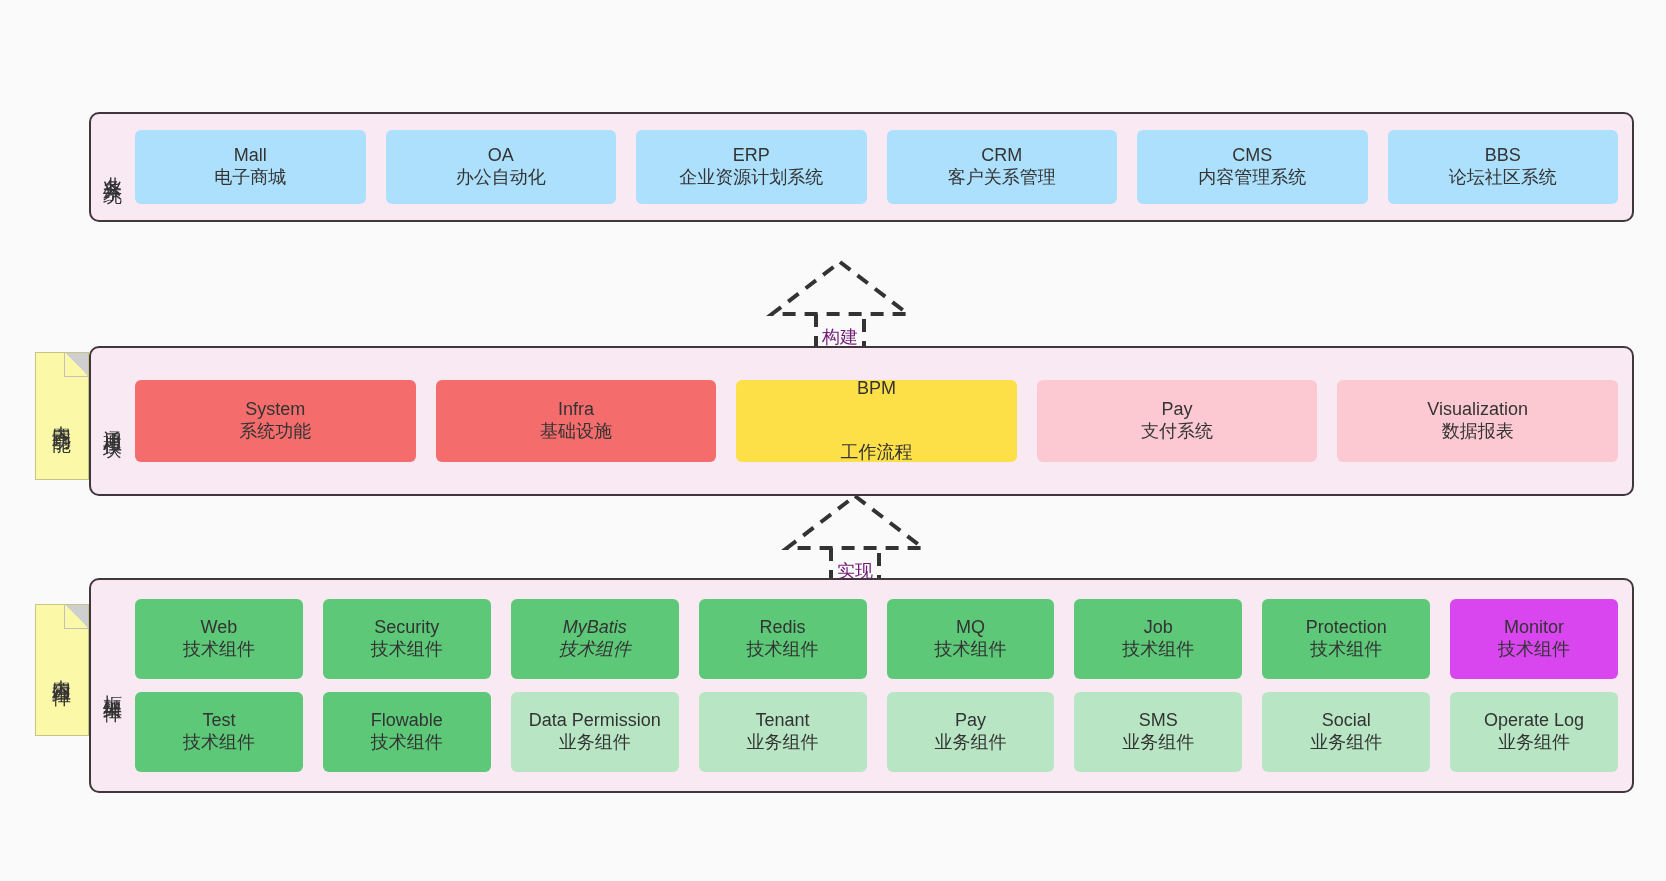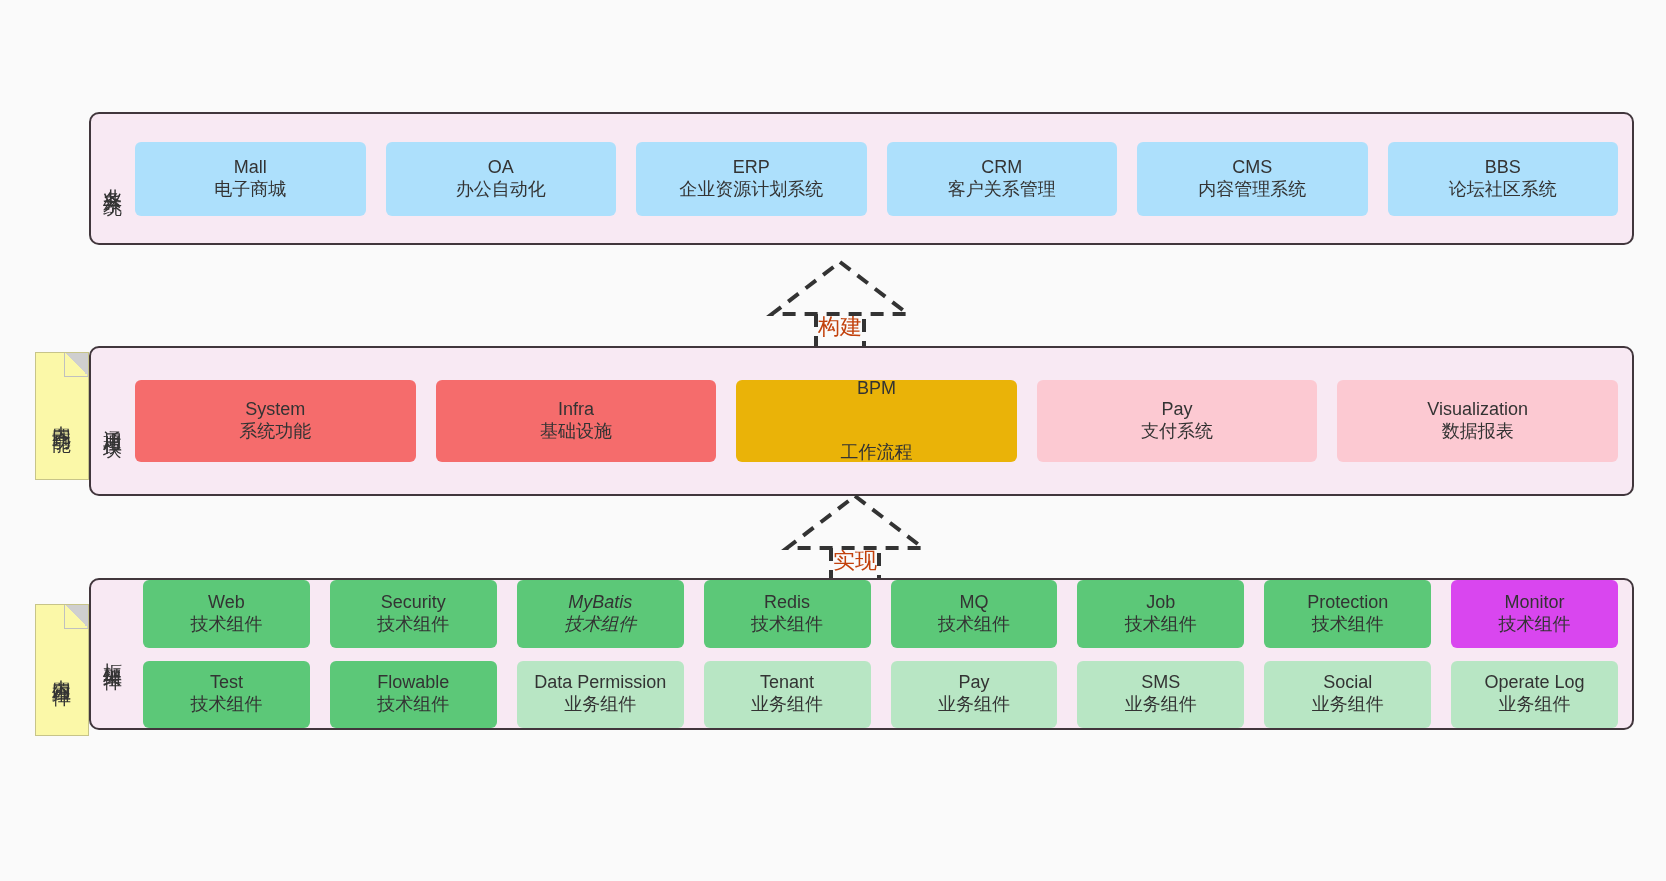--- a/index.html
+++ b/index.html
@@ -73,27 +73,27 @@
   .cell .en { display: block; }
   .cell .cn { display: block; }
 
   .c-blue       { background: #ade0fc; }
   .c-red        { background: #f56c6c; }
   .c-pink       { background: #fcc9d2; }
   .c-green      { background: #5cc878; }
   .c-lightgreen { background: #b8e6c4; }
 
   
-  #layer-business  { left: 89px;  top: 112px; width: 1545px; height: 133px; }
+  #layer-business  { left: 89px;  top: 112px; width: 1545px; height: 110px; }
   #layer-business  .row { height: 74px; }
 
   #layer-common    { left: 89px;  top: 346px; width: 1545px; height: 150px; }
   #layer-common    .row { height: 82px; }
 
-  #layer-framework { left: 89px;  top: 578px; width: 1545px; height: 152px; gap: 8px; }
+  #layer-framework { left: 89px;  top: 578px; width: 1545px; height: 215px; }
   #layer-framework .row { height: 80px; }
 
   
   .note {
     position: absolute;
     box-sizing: border-box;
     background: #fbf8a8;
     border: 1px solid #c7c489;
     display: flex;
     align-items: center;
@@ -125,23 +125,23 @@
   .arrow {
     position: absolute;
     width: 160px;
     height: 100px;
   }
   .arrow svg { display: block; overflow: visible; }
   .arrow-label {
     position: absolute;
     left: 50%;
     transform: translateX(-50%);
-    bottom: 16px;
-    font-size: 22px;
-    color: #c2410c;
+    bottom: 9px;
+    font-size: 18px;
+    color: #701a75;
     background: transparent;
     white-space: nowrap;
     user-select: none;
   }
   #arrow-build   { left: 760px; top: 258px; }
   #arrow-realize { left: 775px; top: 492px; }
 </style>
 </head>
 <body>
 
@@ -196,21 +196,21 @@
     <div class="layer-body">
       <div class="row">
         <div class="cell c-red" style="background: rgb(245, 108, 108);">
           <span class="en">System</span>
           <span class="cn">系统功能</span>
         </div>
         <div class="cell c-red" style="background: rgb(245, 108, 108);">
           <span class="en">Infra</span>
           <span class="cn">基础设施</span>
         </div>
-        <div class="cell c-pink" style="background: #eab308; gap: 42px;">
+        <div class="cell c-pink" style="background: #fde047; gap: 42px;">
           <span class="en">BPM</span>
           <span class="cn">工作流程</span>
         </div>
         <div class="cell c-pink" style="background: rgb(252, 201, 210);">
           <span class="en">Pay</span>
           <span class="cn">支付系统</span>
         </div>
         <div class="cell c-pink" style="background: rgb(252, 201, 210);">
           <span class="en">Visualization</span>
           <span class="cn">数据报表</span>

